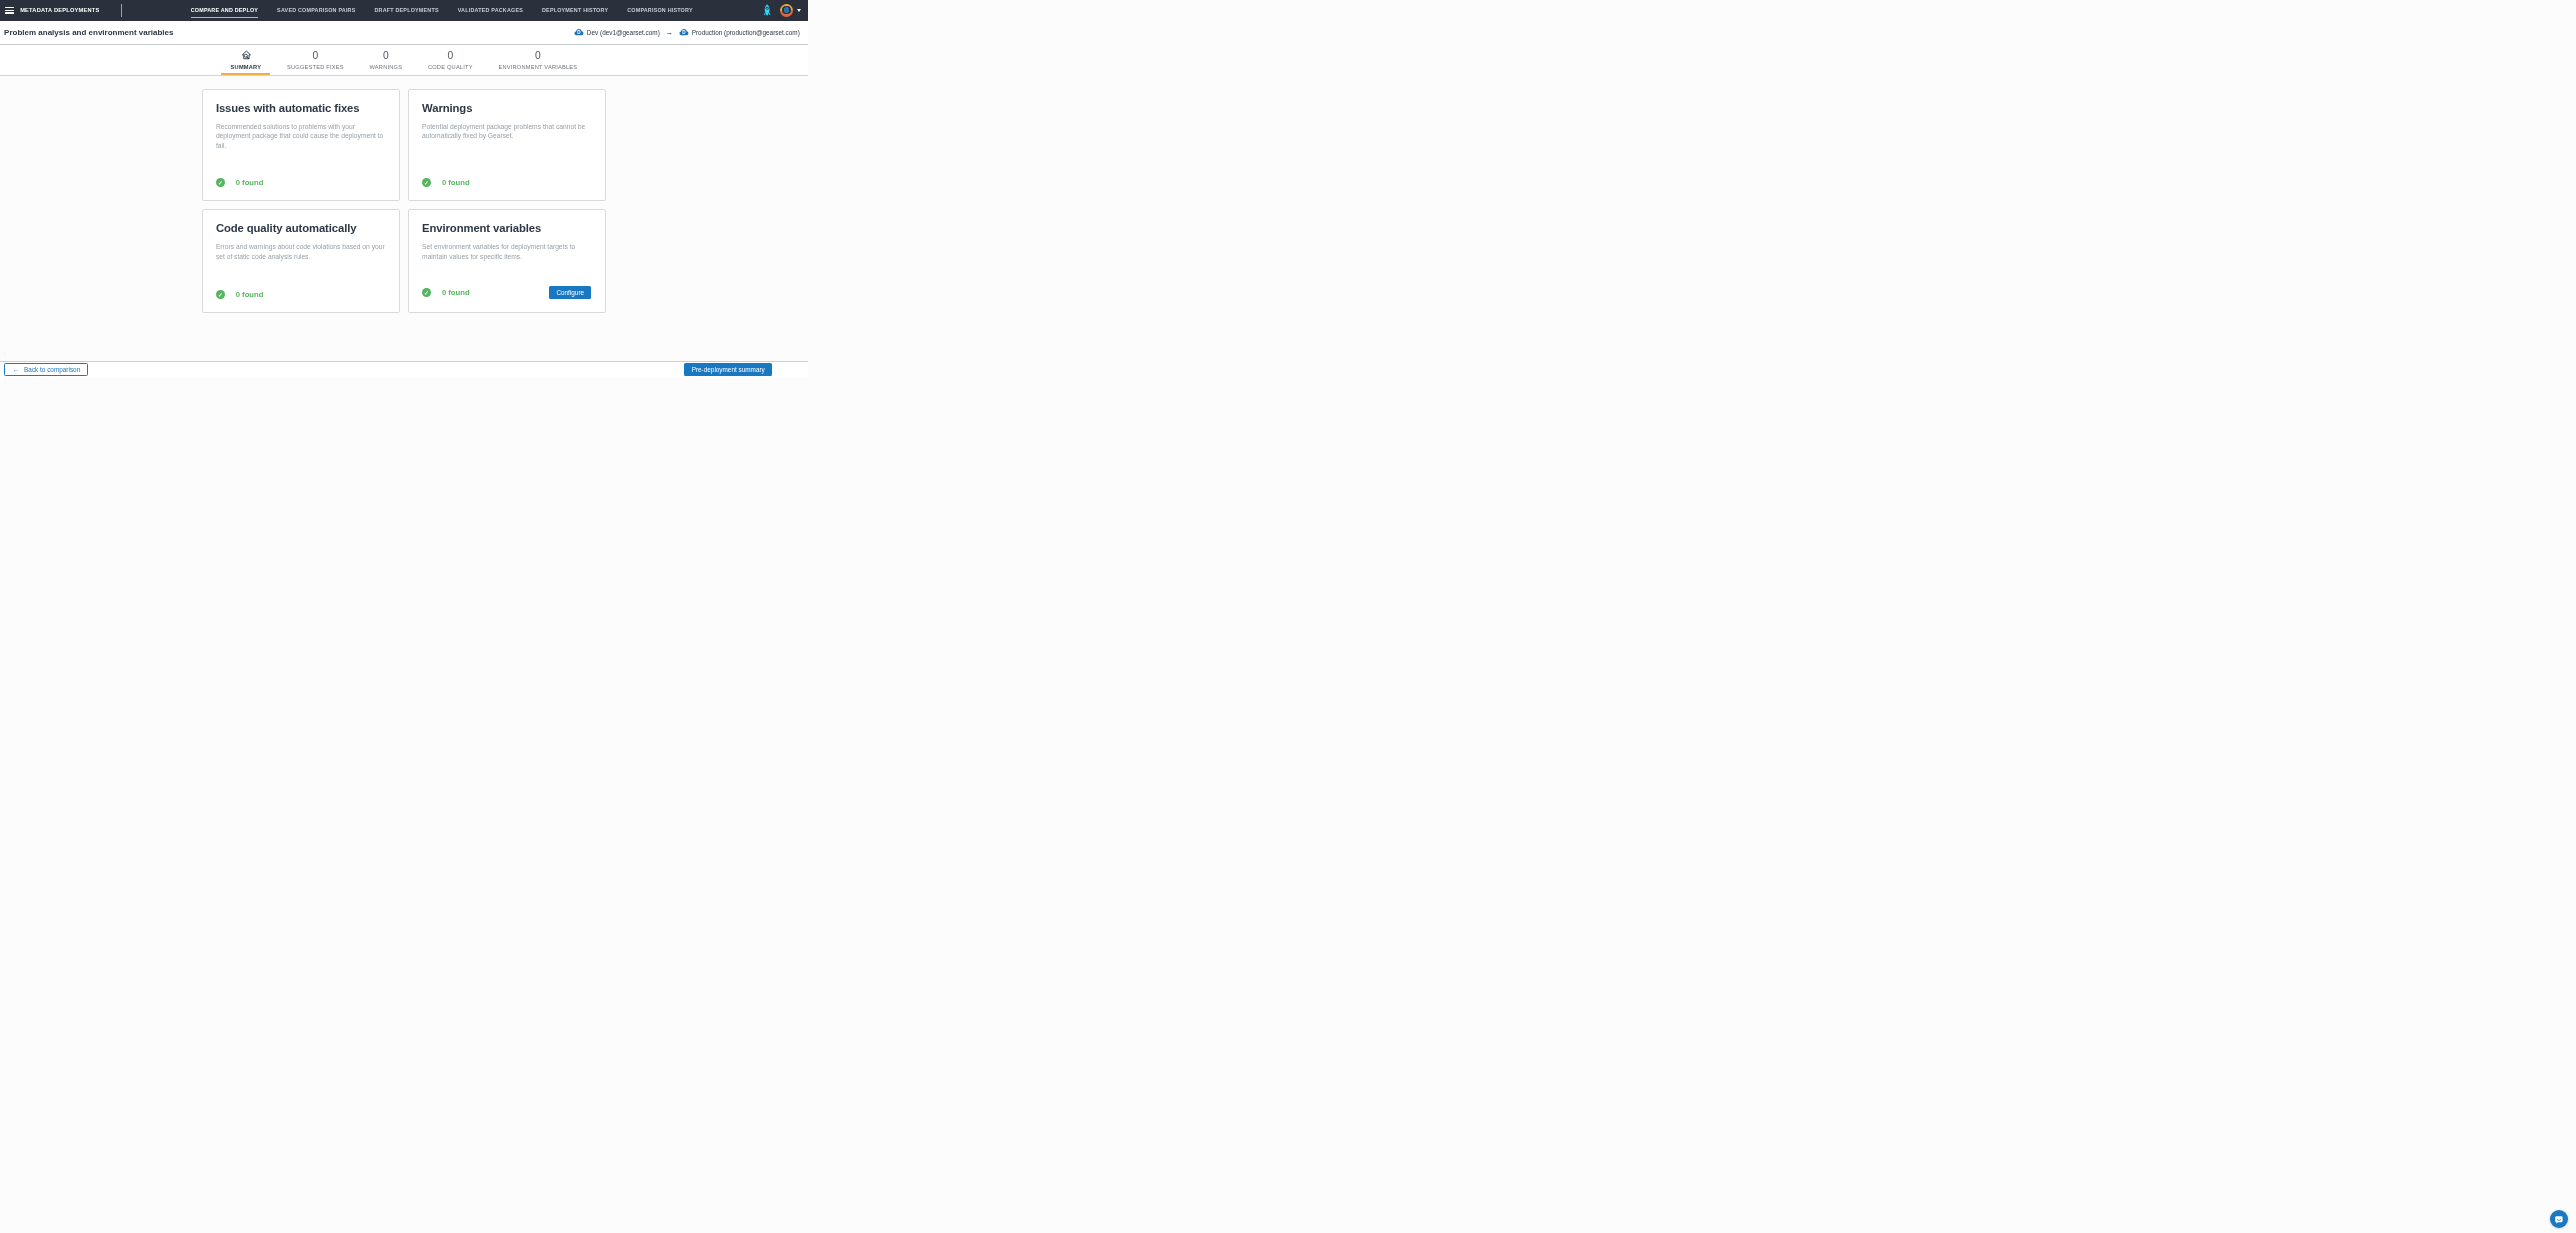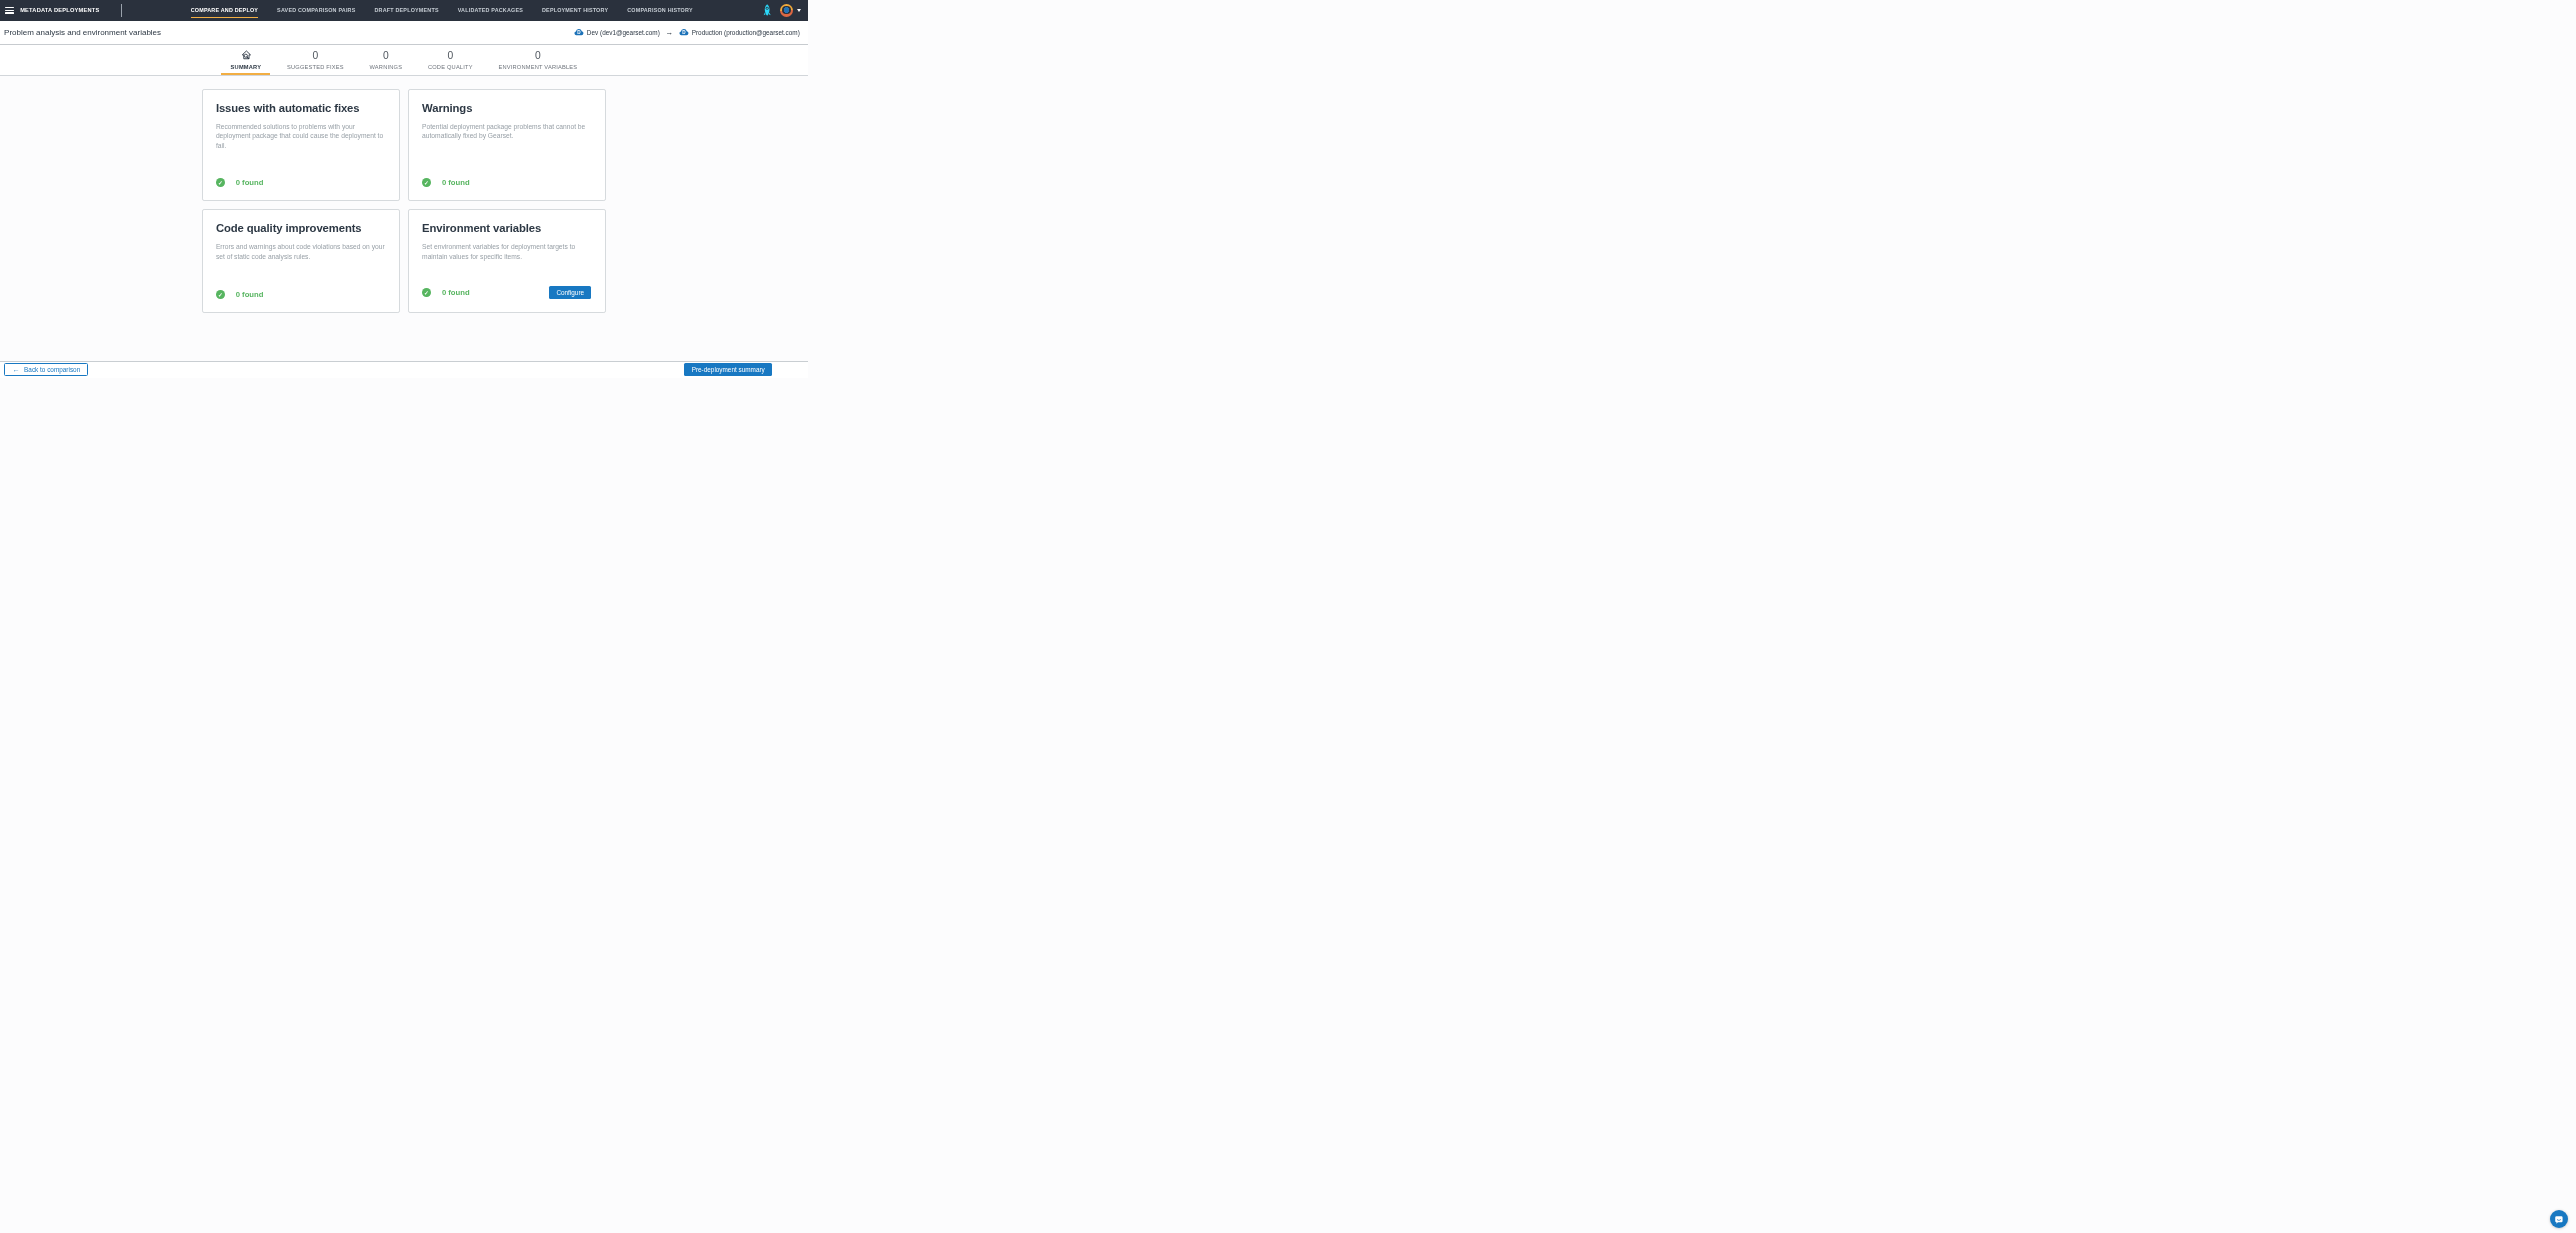--- a/index.html
+++ b/index.html
@@ -56,21 +56,21 @@
     border-top: 3.1px solid #ffffff;
   }
 
   
   .page-header {
     height: 24px; background: #ffffff;
     border-bottom: 1px solid #c7cbcf;
     display: flex; align-items: center; justify-content: space-between;
     padding: 0 8.2px 0 4.1px; flex-shrink: 0;
   }
-  .page-title { font-size: 8px; font-weight: 400; color: #2d3844; }
+  .page-title { font-size: 8px; font-weight: 700; color: #2d3844; }
   .orgs { display: flex; align-items: center; font-size: 6.4px; color: #2d3844; }
   .org { display: flex; align-items: center; gap: 2.6px; }
   .org-arrow { margin: 0 5.7px; font-size: 7.7px; font-weight: 700; color: #2d3844; }
 
   
   .tabbar {
     height: 31px; background: #ffffff;
     border-bottom: 0.5px solid #d2d6da;
     display: flex; justify-content: center; gap: 7.2px;
     flex-shrink: 0;
@@ -243,21 +243,21 @@
       <div class="card-desc">Potential deployment package problems that cannot be automatically fixed by Gearset.</div>
       <div class="card-bottom">
         <div class="status">
           <span class="check-circle">✓</span>
           <span class="status-text">0 found</span>
         </div>
       </div>
     </div>
 
     <div class="card">
-      <div class="card-title">Code quality improvements</div>
+      <div class="card-title">Code quality automatically</div>
       <div class="card-desc">Errors and warnings about code violations based on your set of static code analysis rules.</div>
       <div class="card-bottom">
         <div class="status">
           <span class="check-circle">✓</span>
           <span class="status-text">0 found</span>
         </div>
       </div>
     </div>
 
     <div class="card">

